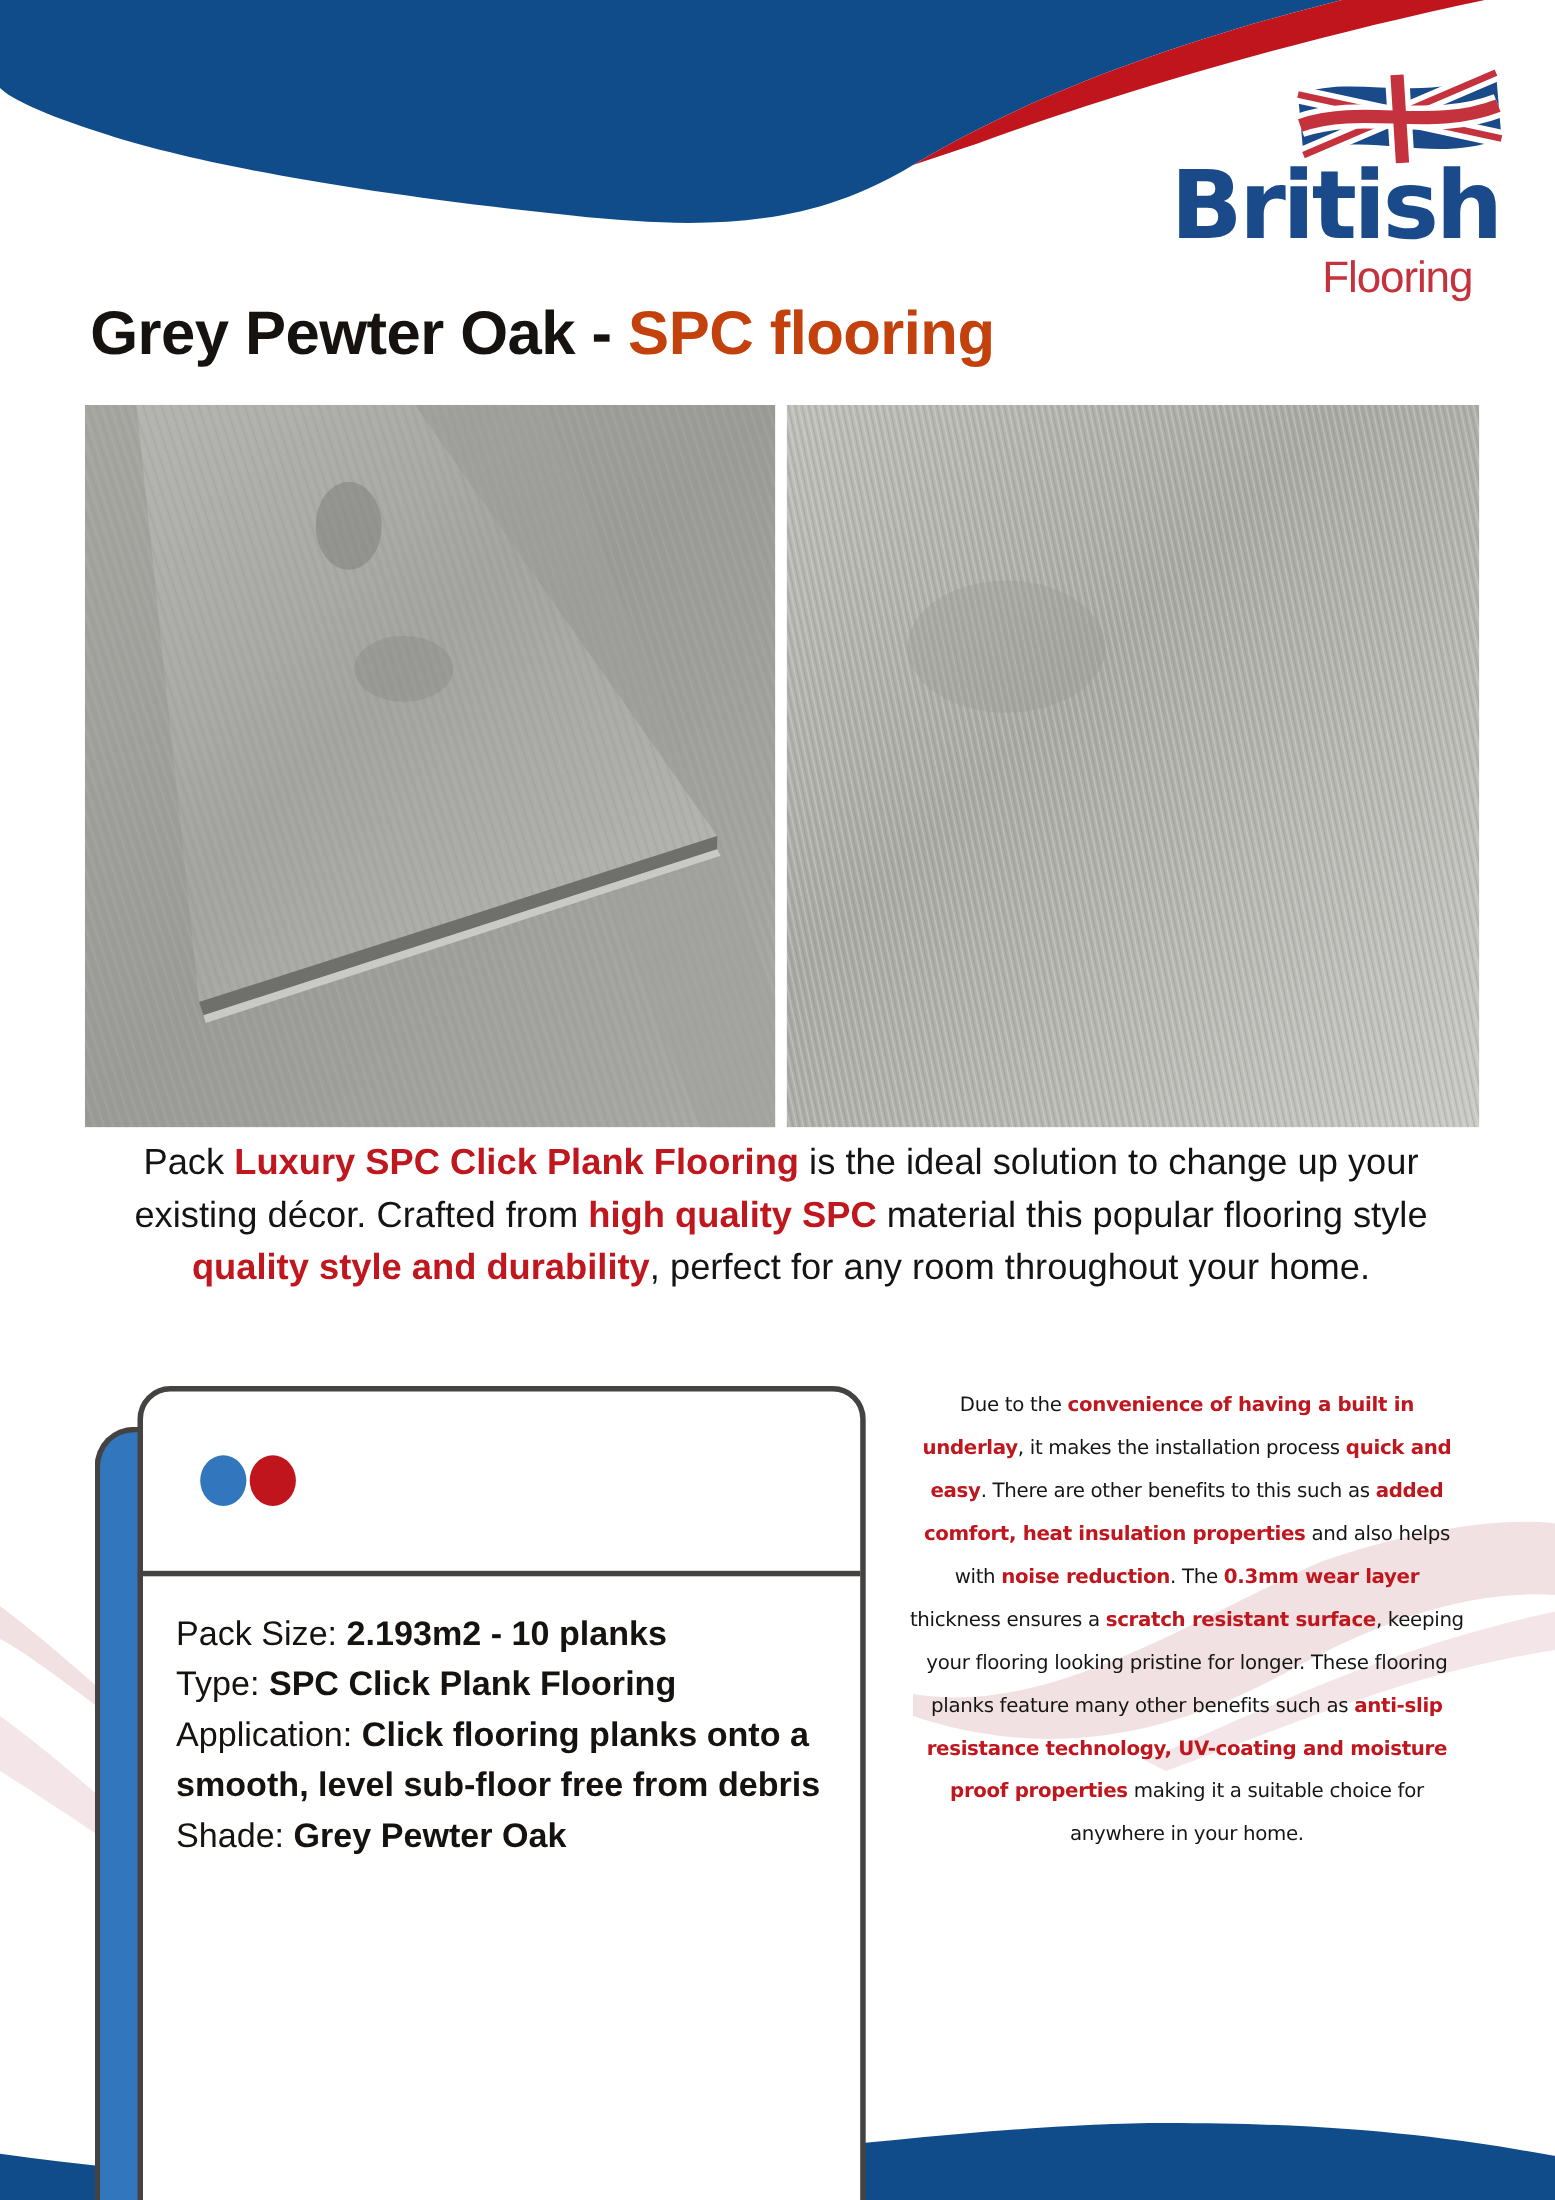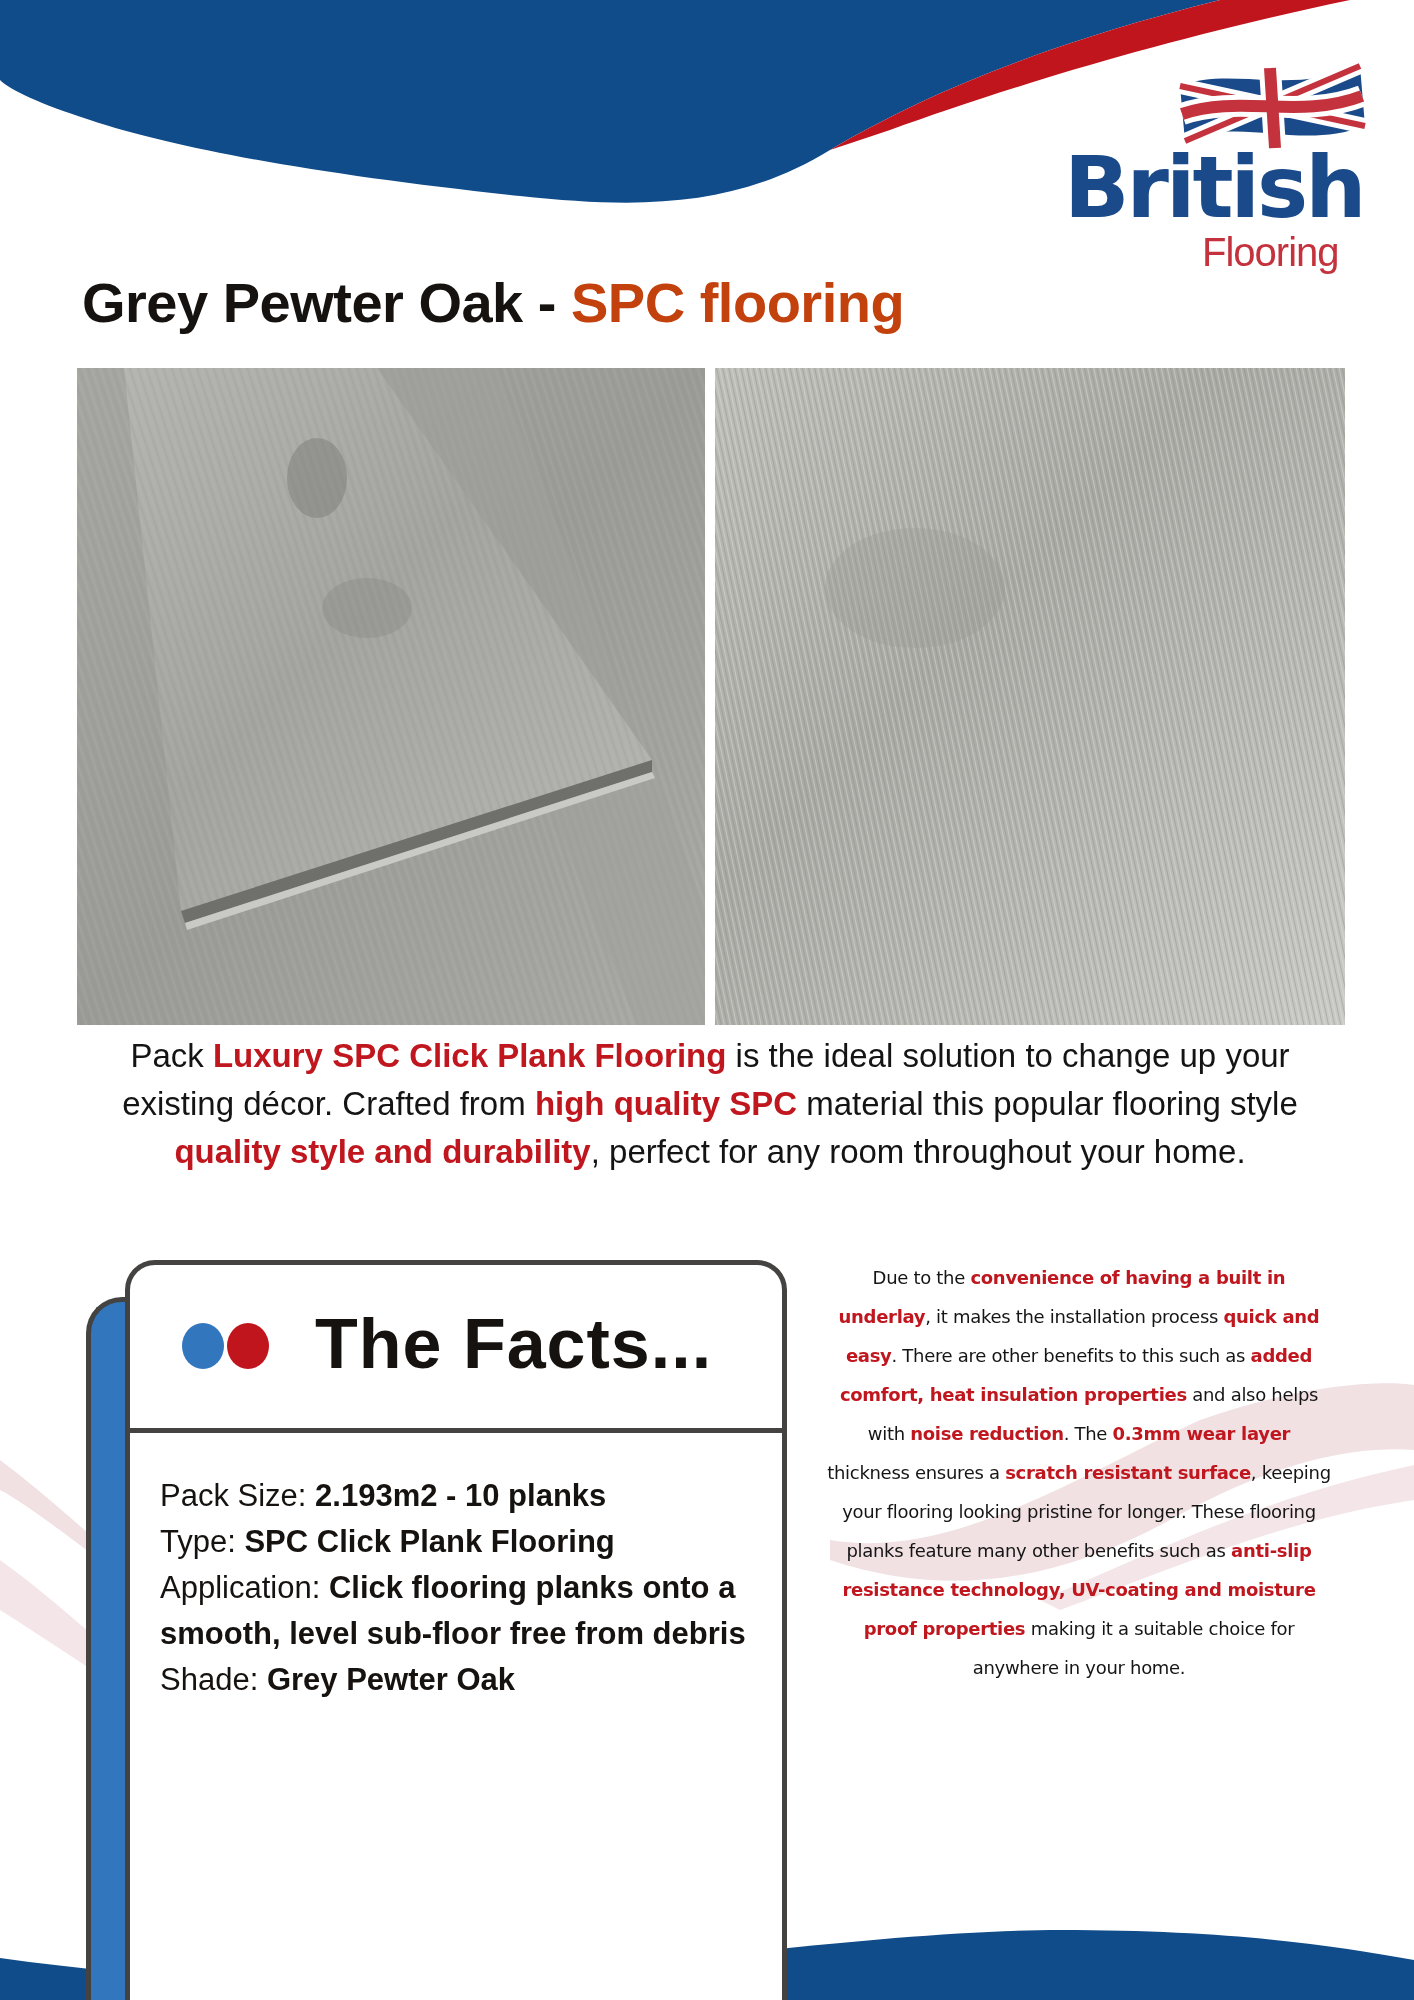--- a/index.html
+++ b/index.html
@@ -32,21 +32,21 @@
     .facts-tab { position: absolute; left: 86px; top: 1297px; width: 60px; height: 720px; z-index: 2;
       background: #3277bd; border: 5px solid #454342; border-right: none; border-radius: 36px 0 0 0; }
     .facts-card { position: absolute; left: 125px; top: 1260px; width: 662px; height: 760px; z-index: 3;
       background: #ffffff; border: 5px solid #454342; border-radius: 30px 30px 0 0; }
     .facts-header { position: relative; height: 168px; border-bottom: 5px solid #454342; }
     .dot { position: absolute; top: 58px; width: 42px; height: 46px; border-radius: 50%; }
     .dot-blue { left: 52px; background: #3277bd; }
     .dot-red { left: 97px; background: #c1151e; }
     .facts-title { position: absolute; left: 185px; top: 44px; font-family: "Liberation Sans", sans-serif;
       font-size: 70px; color: #161210; line-height: 1; letter-spacing: 1px; white-space: nowrap; }
-    .facts-body { padding: 40px 30px 0 30px; font-family: "Liberation Sans", sans-serif; font-size: 31px;
+    .facts-body { padding: 29px 30px 0 30px; font-family: "Liberation Sans", sans-serif; font-size: 31px;
       line-height: 46px; color: #161210; }
     .facts-body .row { display: block; }
     .facts-body .v { font-weight: bold; }
 
     .side-text { position: absolute; left: 826px; top: 1258px; width: 506px; z-index: 2; text-align: center;
       font-family: "DejaVu Sans", sans-serif; font-size: 18px; line-height: 39px; color: #151515; letter-spacing: -0.3px; }
     .side-text .hl { color: #c0161e; font-weight: bold; }
   </style>
 </head>
 <body>
@@ -136,21 +136,20 @@
 
 <p class="intro">
   <span>Pack </span><span class="hl">Luxury SPC Click Plank Flooring</span><span> is the ideal solution to change up your existing décor. Crafted from </span><span class="hl">high quality SPC</span><span> material this popular flooring style </span><span class="hl">quality style and durability</span><span>, perfect for any room throughout your home.</span>
 </p>
 
 <div class="facts-tab"></div>
 <div class="facts-card">
   <div class="facts-header">
     <span class="dot dot-blue"></span>
     <span class="dot dot-red"></span>
-    <h2 class="facts-title">The Facts...</h2>
   </div>
   <div class="facts-body">
     <span class="row"><span>Pack Size: </span><span class="v">2.193m2 - 10 planks</span></span>
     <span class="row"><span>Type: </span><span class="v">SPC Click Plank Flooring</span></span>
     <span class="row"><span>Application: </span><span class="v">Click flooring planks onto a smooth, level sub-floor free from debris</span></span>
     <span class="row"><span>Shade: </span><span class="v">Grey Pewter Oak</span></span>
   </div>
 </div>
 
 <p class="side-text">

